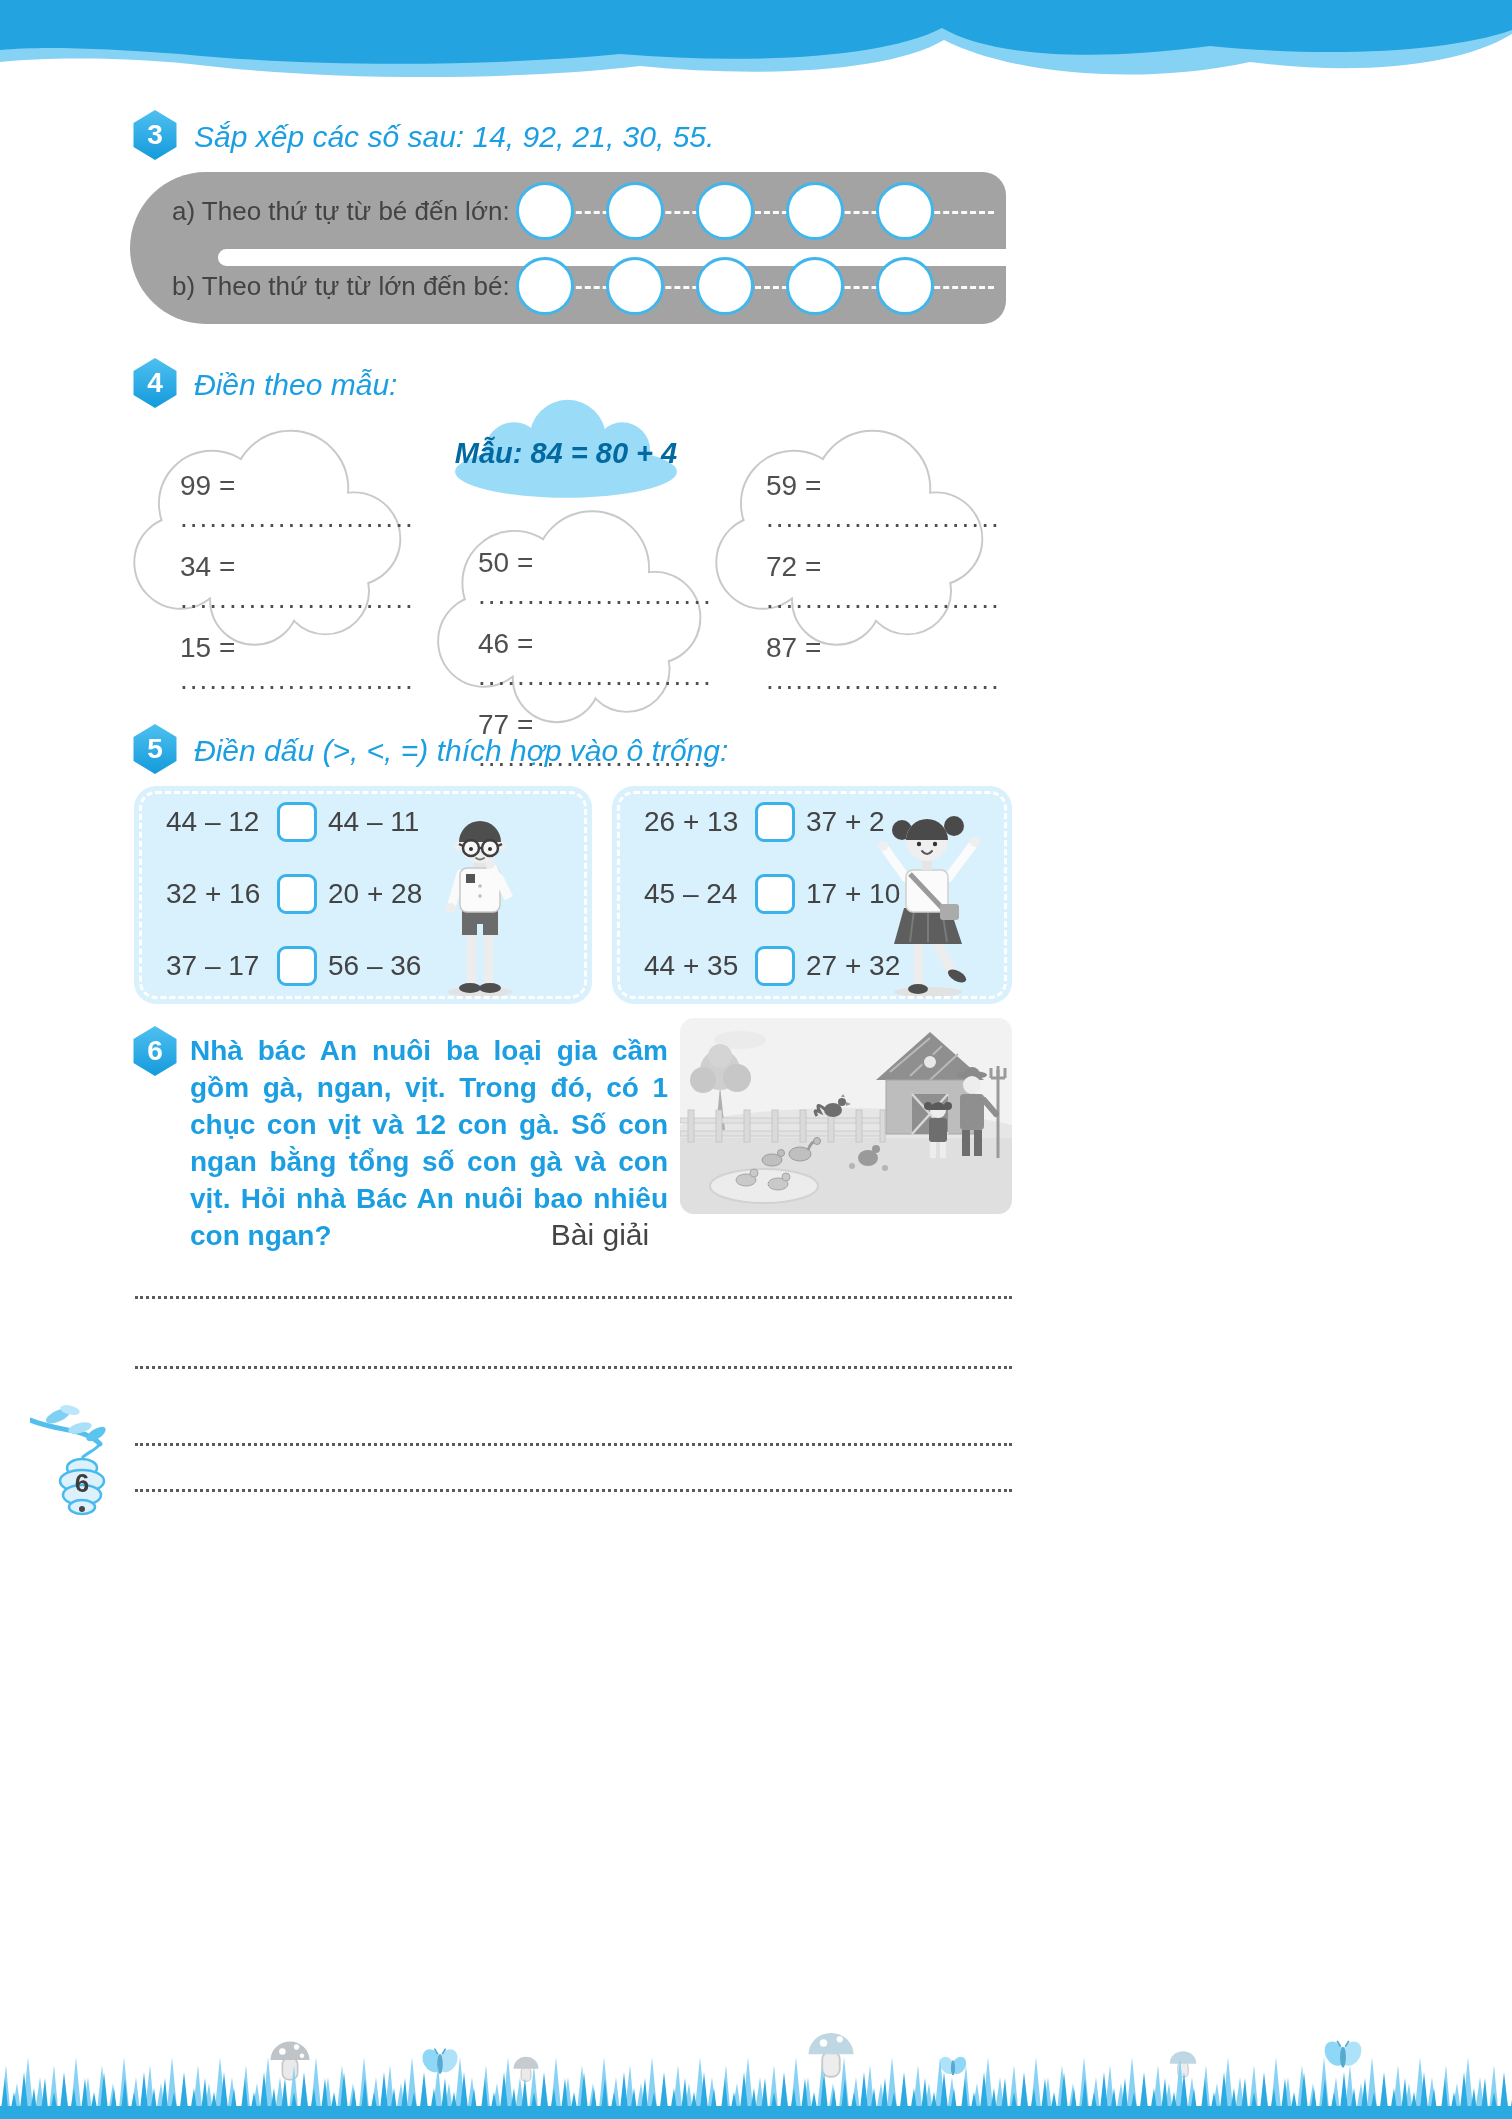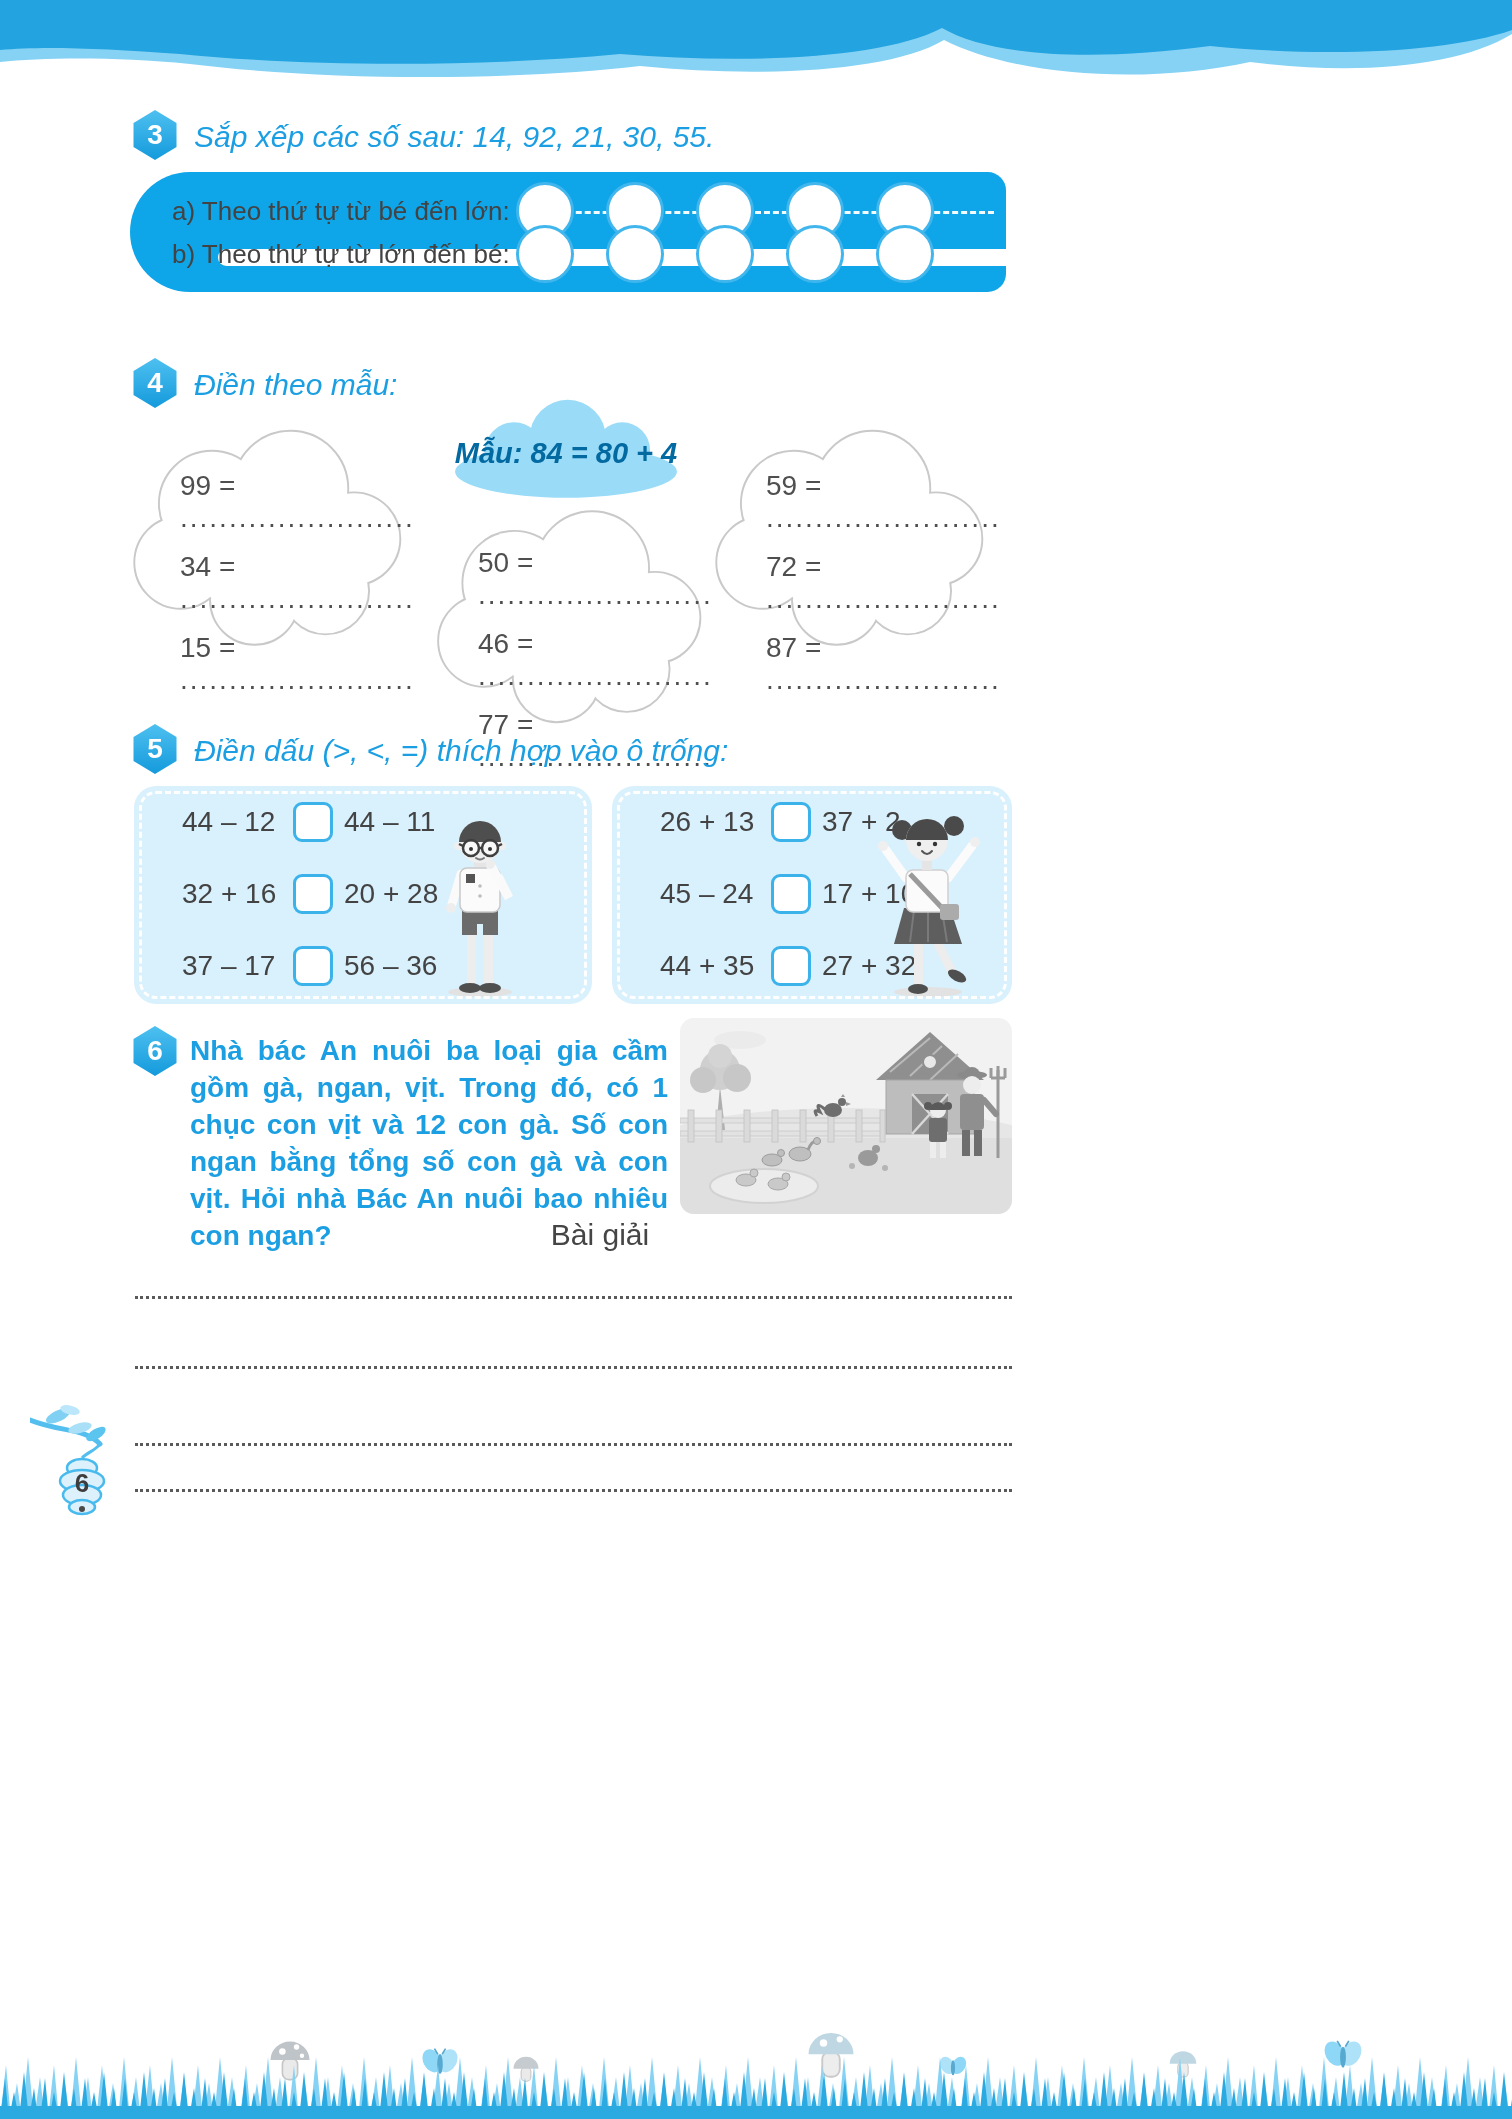--- a/index.html
+++ b/index.html
@@ -8,21 +8,21 @@
   .abs{position:absolute;}
 
   
   .badge{width:50px;height:50px;display:flex;align-items:center;justify-content:center;
          color:#fff;font-weight:bold;font-size:28px;
          background:linear-gradient(180deg,#4EC0F0 0%,#149ADC 100%);
          clip-path:polygon(50% 0%,93% 26%,93% 74%,50% 100%,7% 74%,7% 26%);}
   .sec-title{font-weight:normal;font-style:italic;font-size:30px;color:#1B9FE2;white-space:nowrap;}
 
   
-  .band{left:130px;top:172px;width:876px;height:120px;background:#0ea5e9;
+  .band{left:130px;top:172px;width:876px;height:152px;background:#a3a3a3;
         border-radius:85px 26px 26px 85px;}
   .band-gap{position:absolute;left:88px;top:77px;right:0;height:17px;background:#fff;
             border-radius:10px 0 0 10px;}
   .band-row{position:absolute;left:0;right:0;height:77px;}
   .band-row.a{top:0;} .band-row.b{bottom:0;height:76px;}
   .band-label{position:absolute;left:42px;top:50%;transform:translateY(-50%);
               font-size:26px;color:#434343;}
   .dash-line{position:absolute;left:392px;width:472px;top:50%;border-top:3px dashed rgba(255,255,255,.95);}
   .circles{position:absolute;left:386px;top:50%;transform:translateY(-50%);display:flex;gap:32px;}
   .num-circle{width:58px;height:58px;border-radius:50%;background:#fff;border:3px solid #41B6EC;box-sizing:border-box;}
@@ -31,21 +31,21 @@
   .cloud-wrap{position:absolute;}
   .cloud-wrap svg{position:absolute;inset:0;width:100%;height:100%;}
   .cloud-lines{position:absolute;display:flex;flex-direction:column;gap:17px;font-size:28px;color:#4f4f4f;}
   .dots{letter-spacing:2px;color:#4f4f4f;}
   .sample-text{position:absolute;inset:0;display:flex;align-items:center;justify-content:center;
                font-weight:bold;font-style:italic;font-size:29px;color:#0369a1;padding-top:6px;}
 
   
   .panel{background:#D9F0FD;border-radius:22px;}
   .panel::after{content:"";position:absolute;inset:5px;border:3px dashed #fff;border-radius:17px;pointer-events:none;}
-  .cmp-col{position:absolute;left:32px;top:16px;bottom:18px;display:flex;flex-direction:column;justify-content:space-between;margin-left:16px;}
+  .cmp-col{position:absolute;left:32px;top:16px;bottom:18px;display:flex;flex-direction:column;justify-content:space-between;}
   .cmp-row{display:flex;align-items:center;gap:11px;font-size:28px;color:#434343;}
   .cmp-row .lhs{display:inline-block;width:100px;}
   .ans-box{width:40px;height:40px;background:#fff;border:3px solid #3BB3EA;border-radius:9px;box-sizing:border-box;}
 
   
   .problem{font-size:28px;font-weight:bold;color:#1B9FE2;line-height:37px;text-align:justify;}
   .solution-title{font-size:30px;color:#454545;text-align:center;}
   .write-line{border-bottom:3.5px dotted #5a5a5a;height:0;}
 
   .pagenum{font-size:26px;font-weight:bold;color:#3d3d3d;text-align:center;}

